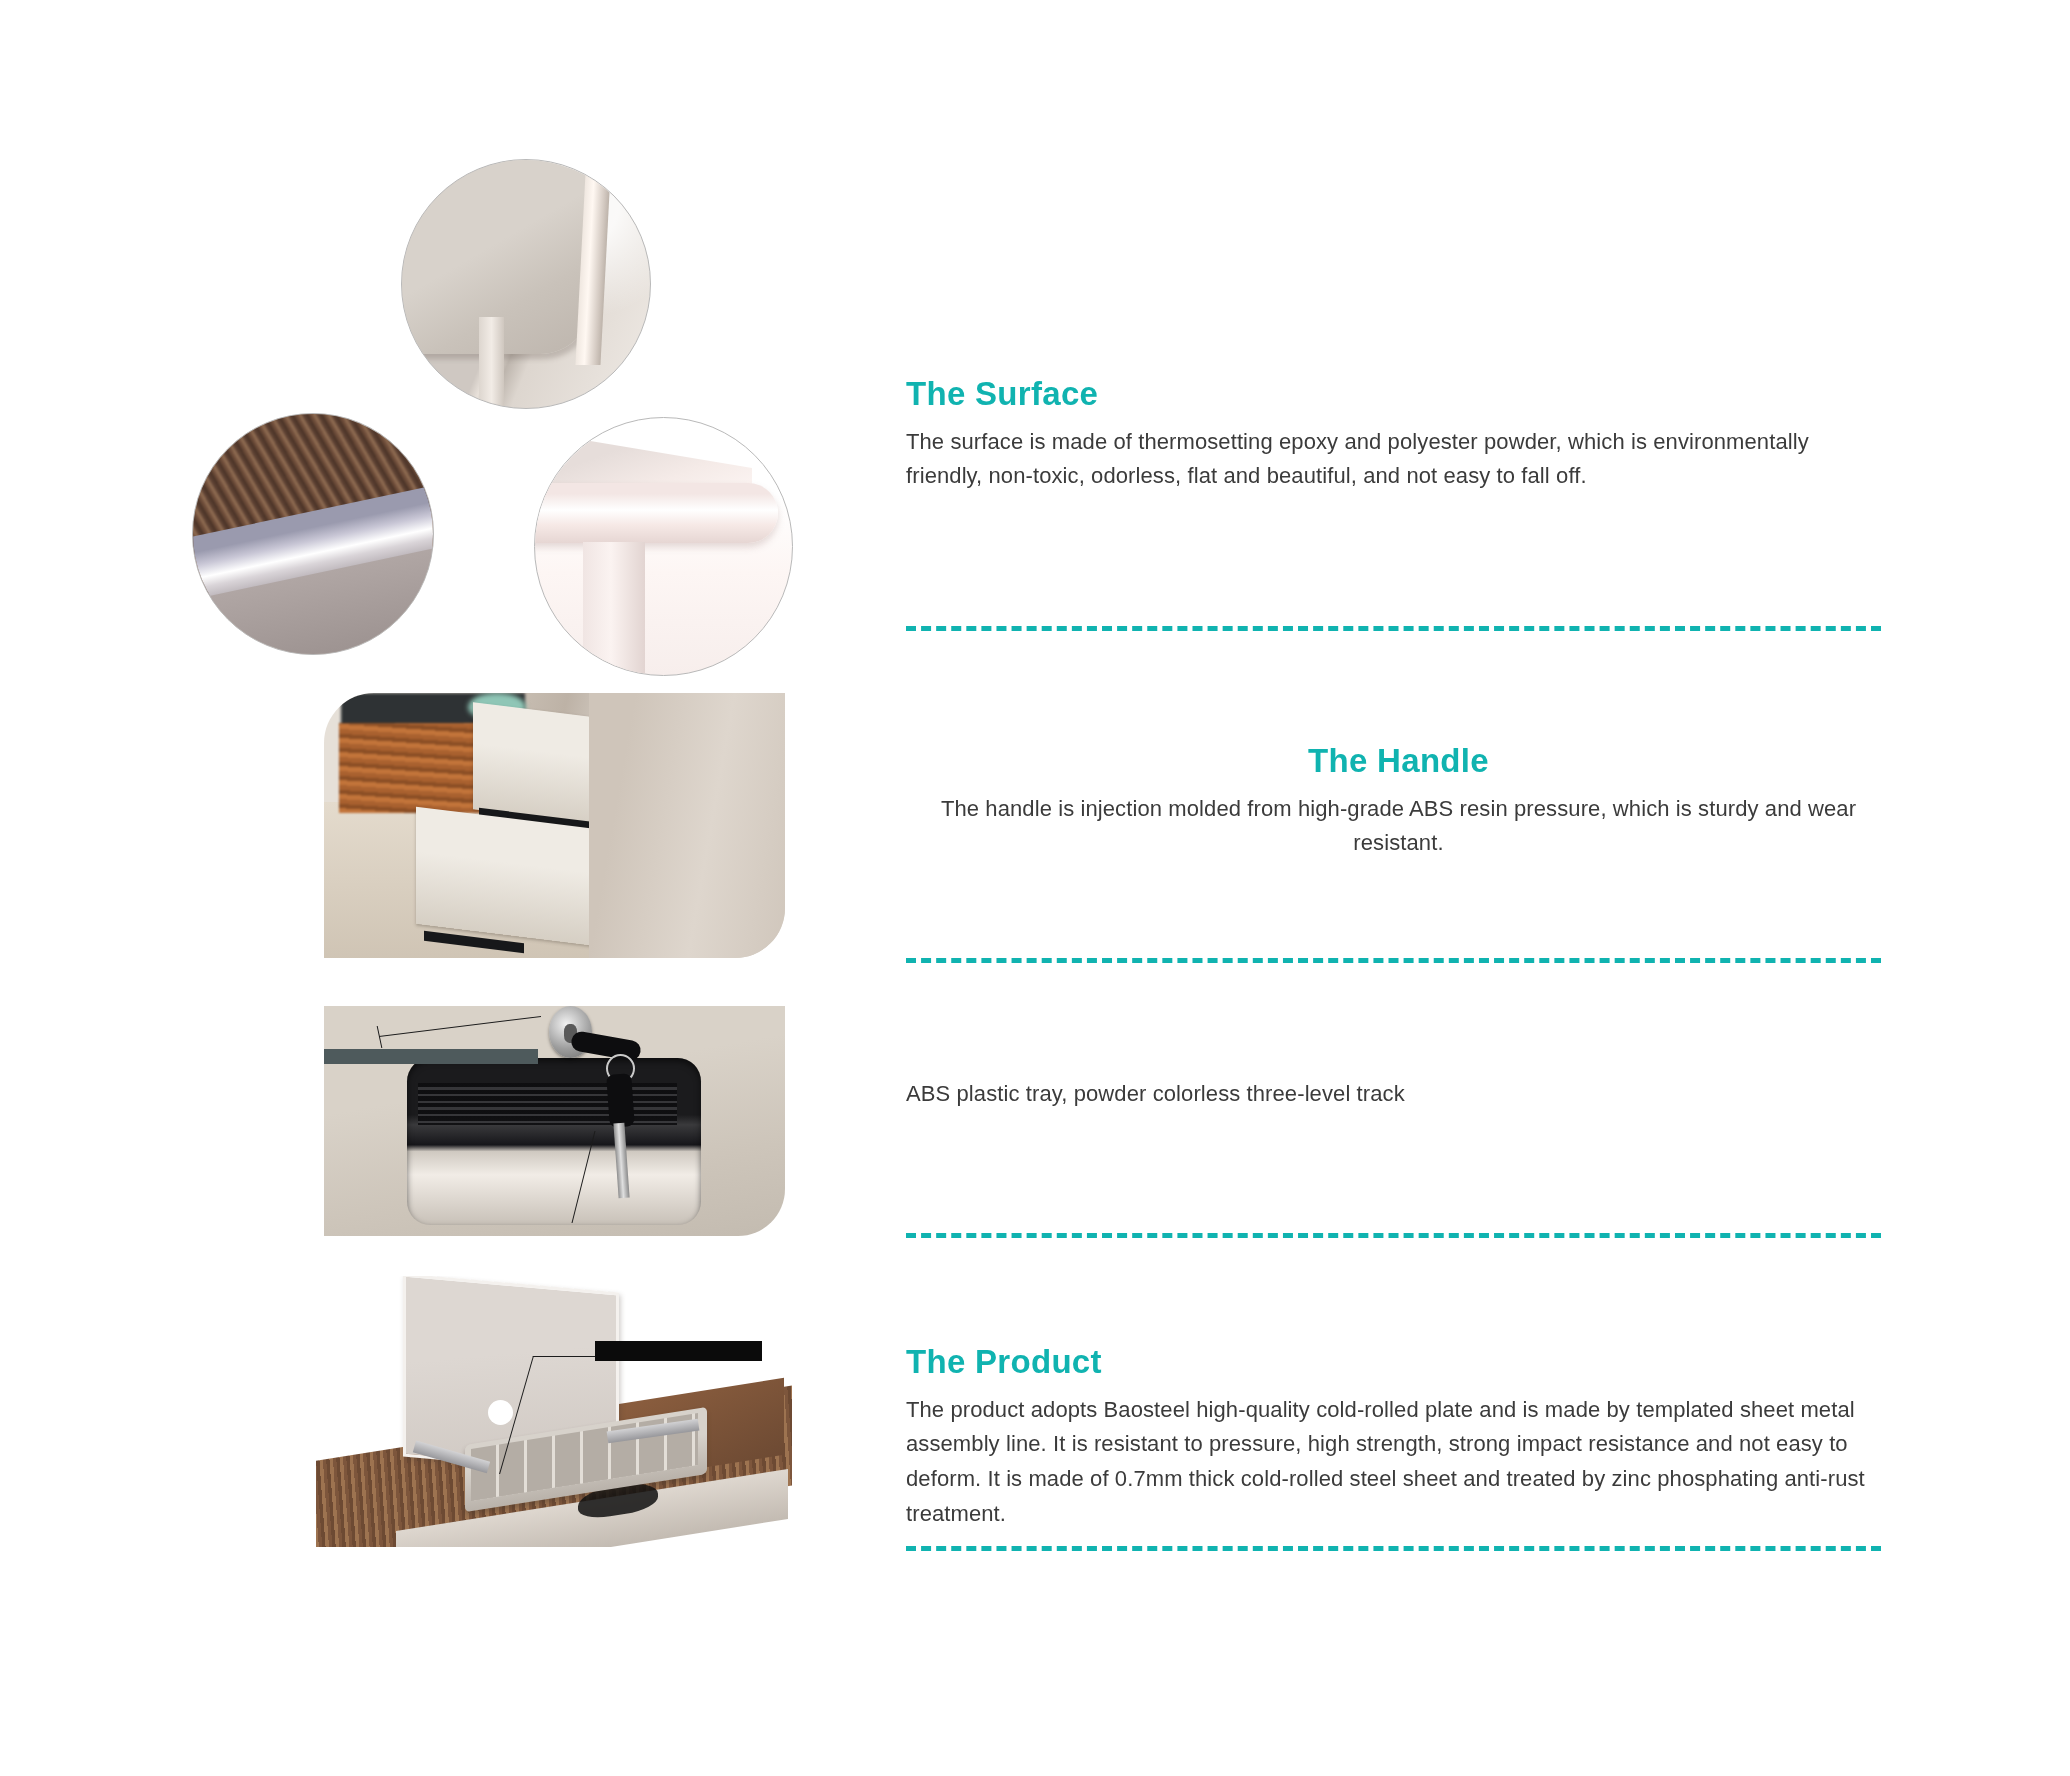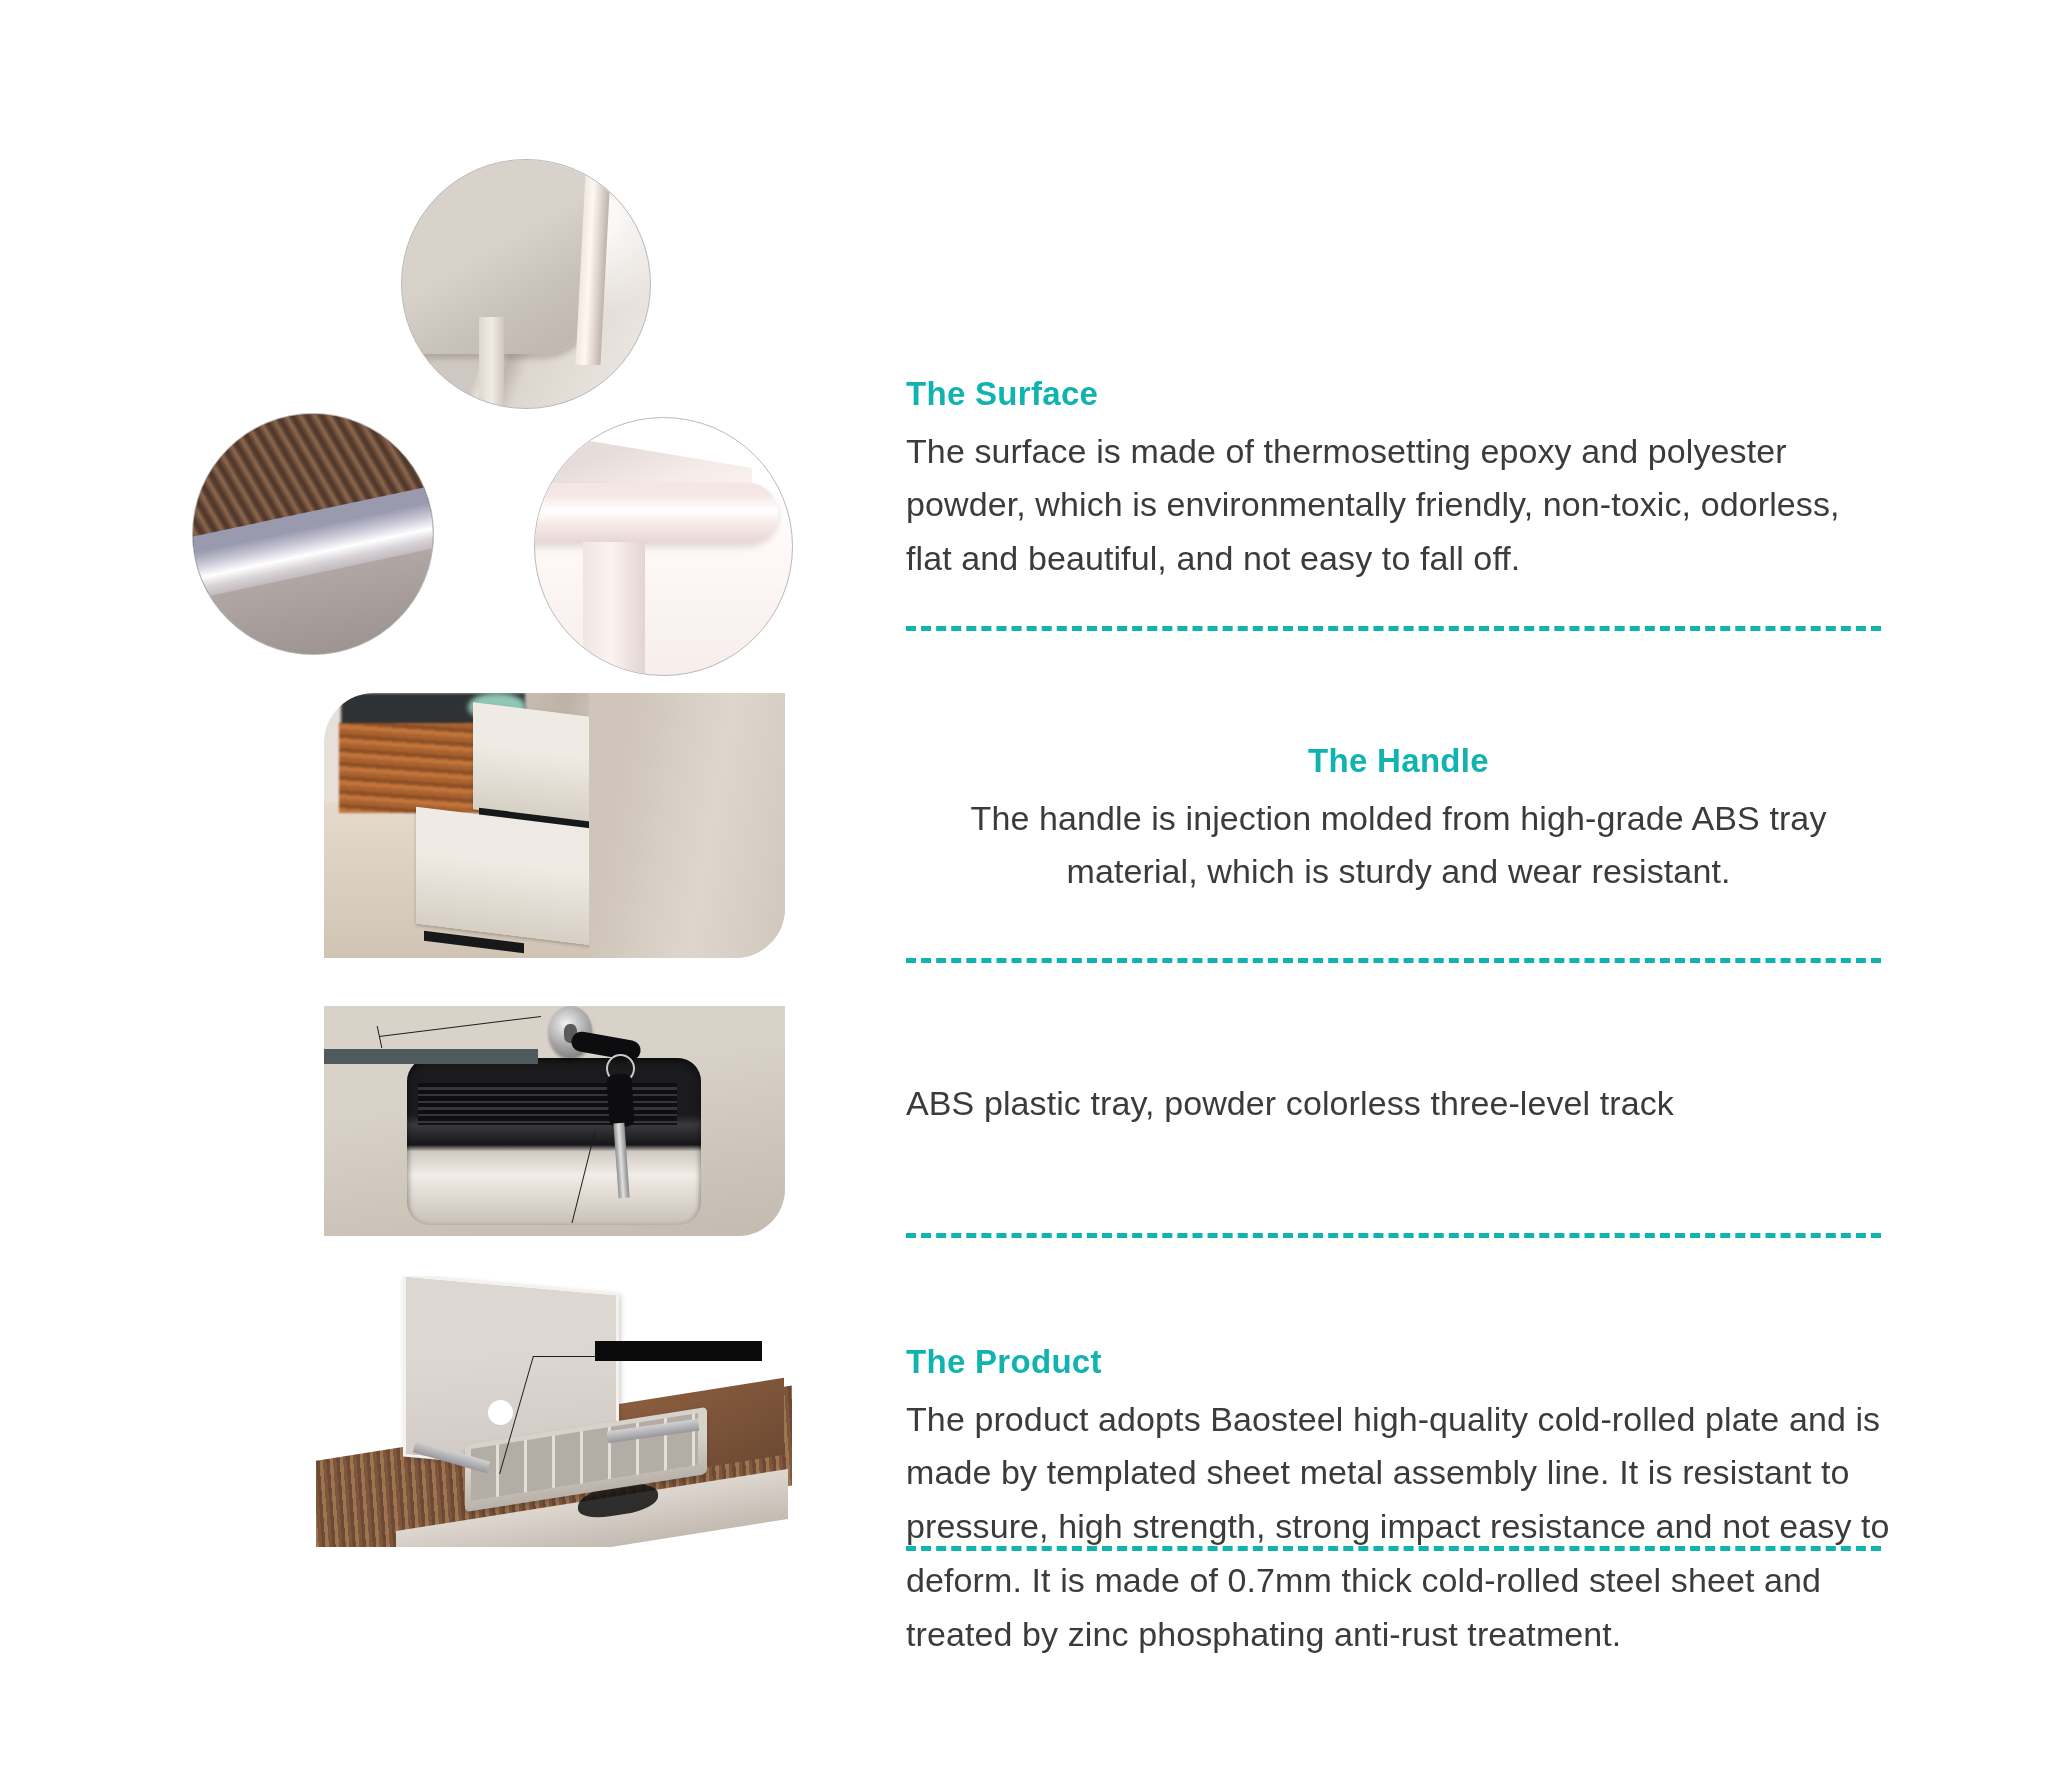--- a/index.html
+++ b/index.html
@@ -152,21 +152,21 @@
       background:#111;border-radius:50% 50% 40% 40%;transform:skewY(-9deg);opacity:.85;}
   .p4 .redact{position:absolute;left:279px;top:65px;width:167px;height:20px;background:#0b0b0b;}
   .p4 .callout{position:absolute;left:200px;top:80px;width:83px;height:117px;
       border-left:1.7px solid #1c1c1c;border-top:1.7px solid #1c1c1c;transform:skewX(-16deg);}
 
   
   .txt-col{position:absolute;left:906px;top:0;width:985px;height:1323px;}
   .block{position:absolute;left:0;width:985px;}
   .heading{color:#10b3b0;font-weight:bold;font-size:33px;letter-spacing:0.3px;
            margin:0 0 11.7px 0;line-height:1.12;}
-  .para{color:#3b3b3b;font-size:34px;line-height:1.58;margin:0;
+  .para{color:#3b3b3b;font-size:22px;line-height:1.58;margin:0;
         font-weight:400;letter-spacing:0.1px;}
   .divider{position:absolute;left:0;width:975px;height:0;
            border-top:5.8px dashed #10b3b0;}
 
   .b1{top:376px;}
   .d1{top:626px;}
   .b2{top:743px;text-align:center;}
   .d2{top:958px;}
   .b3{top:1077px;}
   .d3{top:1233px;}
@@ -247,21 +247,21 @@
   <div class="txt-col">
 
     <div class="block b1">
       <h2 class="heading">The Surface</h2>
       <p class="para">The surface is made of thermosetting epoxy and polyester powder, which is environmentally friendly, non-toxic, odorless, flat and beautiful, and not easy to fall off.</p>
     </div>
     <div class="divider d1"></div>
 
     <div class="block b2">
       <h2 class="heading">The Handle</h2>
-      <p class="para">The handle is injection molded from high-grade ABS tray material, which is sturdy and wear resistant.</p>
+      <p class="para">The handle is injection molded from high-grade ABS resin pressure, which is sturdy and wear resistant.</p>
     </div>
     <div class="divider d2"></div>
 
     <div class="block b3">
       <p class="para">ABS plastic tray, powder colorless three-level track</p>
     </div>
     <div class="divider d3"></div>
 
     <div class="block b4">
       <h2 class="heading">The Product</h2>

